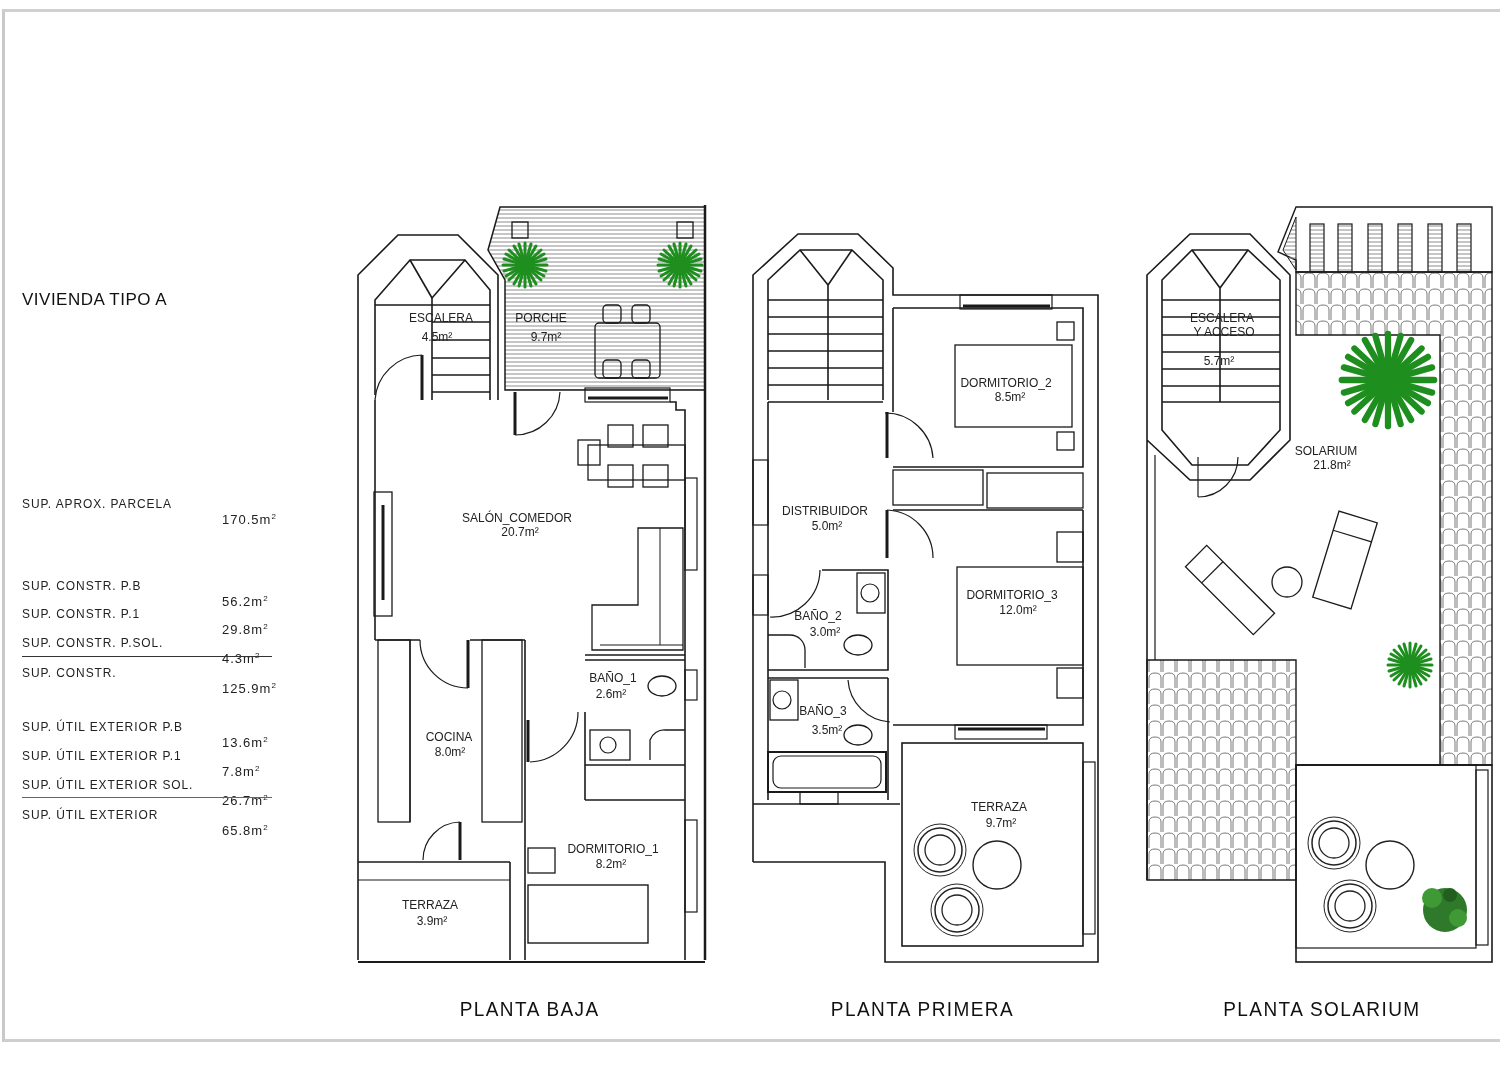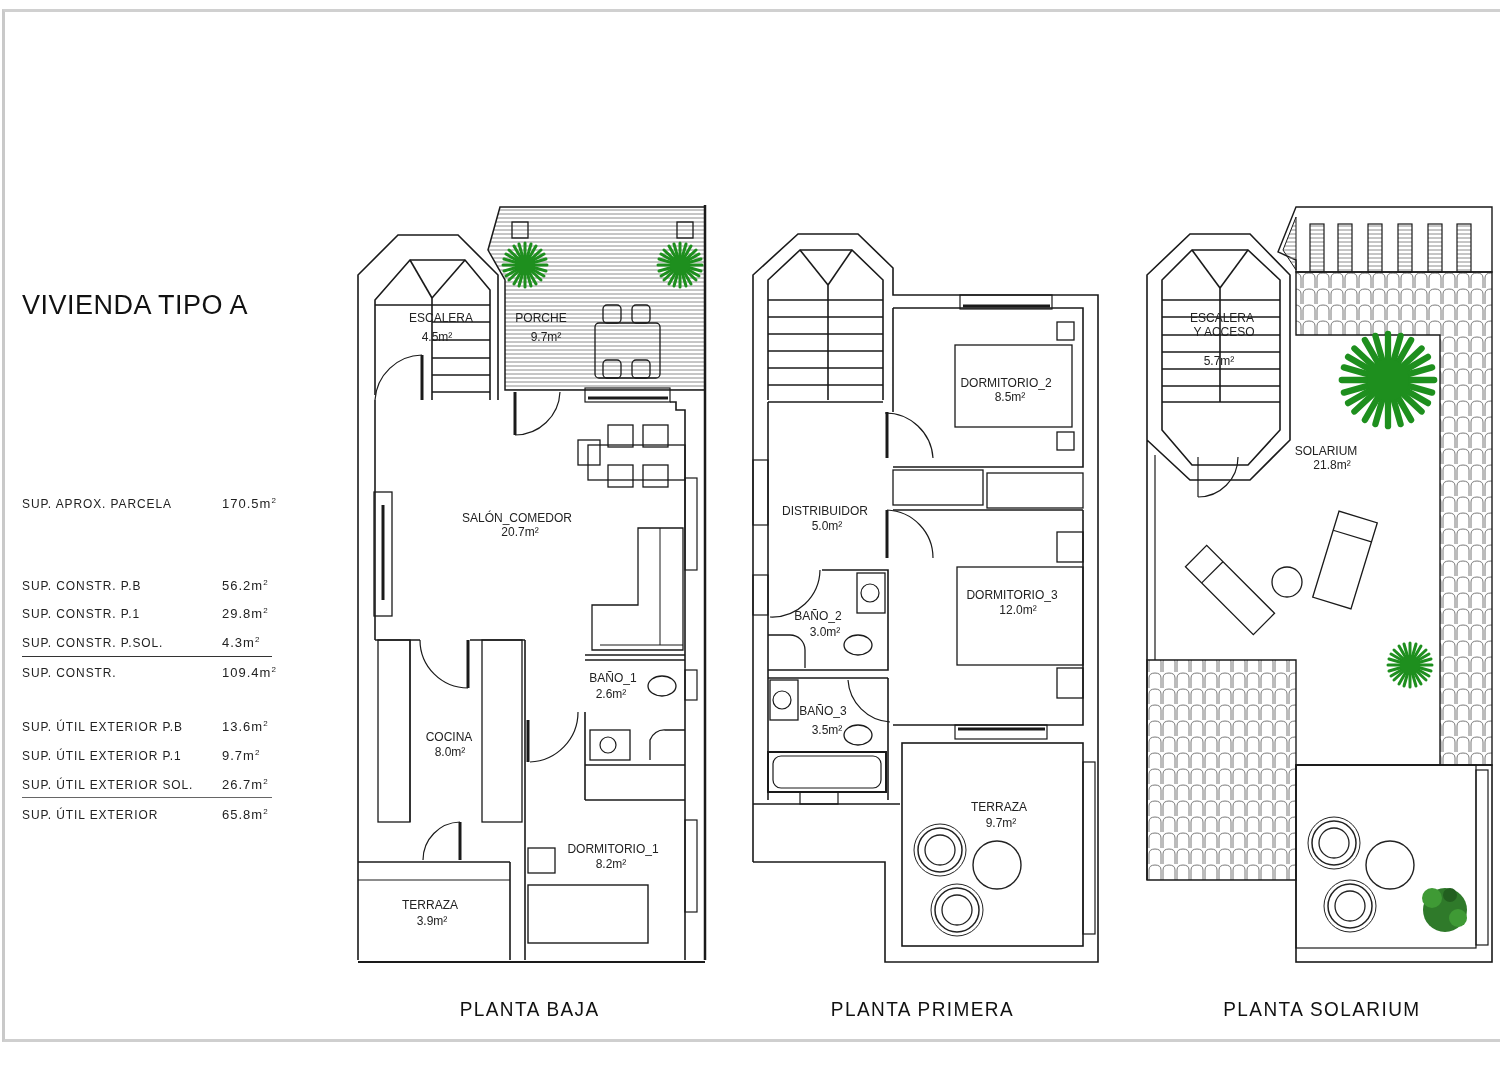--- a/index.html
+++ b/index.html
@@ -1,22 +1,22 @@
 <!DOCTYPE html>
 <html><head>
 <meta charset="utf-8">
 <style>
   html, body { margin:0; padding:0; background:#ffffff; }
   body { width:1500px; height:1066px; position:relative; overflow:hidden; font-family:"Liberation Sans", sans-serif; color:#1a1a1a; }
   .frame { position:absolute; left:2px; top:9px; width:1500px; height:1033px; border-left:3px solid #c9c9c9; border-top:3px solid #d0d0d0; border-bottom:3px solid #cfcfcf; box-sizing:border-box; }
-  .title { position:absolute; left:22px; top:290px; font-size:27px; letter-spacing:0.5px; color:#111; font-family:"Liberation Sans", sans-serif; }
+  .title { position:absolute; left:22px; top:290px; font-size:17px; letter-spacing:0.5px; color:#111; font-family:"Liberation Sans", sans-serif; }
   .summary { position:absolute; left:22px; top:0; width:270px; font-family:"Liberation Sans", sans-serif; font-size:13px; letter-spacing:1px; color:#222; }
   .row { position:absolute; left:0; width:270px; height:18px; }
   .row .lbl { position:absolute; left:0; top:0; transform:scaleX(0.92); transform-origin:left; }
-  .row .val { position:absolute; left:200px; top:0;text-align:center; }
+  .row .val { position:absolute; left:200px; top:16px;text-align:center; }
   .row .val sup { font-size:8px; }
   .rule { position:absolute; left:0; width:250px; border-top:1.5px solid #333; }
   .plan-label { position:absolute; top:998px; font-size:20px; letter-spacing:1.5px; color:#111; transform:scaleX(0.95); }
   svg { position:absolute; left:0; top:0; }
   .rtext { font-family:"Liberation Sans", sans-serif; font-size:12px; fill:#222; }
 </style>
 </head>
 <body>
 
 <div class="frame"></div>
@@ -36,29 +36,29 @@
     <span class="lbl">SUP. CONSTR. P.1</span>
     <span class="val"><span>29.8m</span><sup>2</sup></span>
   </div>
   <div class="row" style="top:635px">
     <span class="lbl">SUP. CONSTR. P.SOL.</span>
     <span class="val"><span>4.3m</span><sup>2</sup></span>
   </div>
   <div class="rule" style="top:656px"></div>
   <div class="row" style="top:665px">
     <span class="lbl">SUP. CONSTR.</span>
-    <span class="val"><span>109.4m</span><sup>2</sup></span>
+    <span class="val"><span>125.9m</span><sup>2</sup></span>
   </div>
   <div class="row" style="top:719px">
     <span class="lbl">SUP. ÚTIL EXTERIOR P.B</span>
     <span class="val"><span>13.6m</span><sup>2</sup></span>
   </div>
   <div class="row" style="top:748px">
     <span class="lbl">SUP. ÚTIL EXTERIOR P.1</span>
-    <span class="val"><span>9.7m</span><sup>2</sup></span>
+    <span class="val"><span>7.8m</span><sup>2</sup></span>
   </div>
   <div class="row" style="top:777px">
     <span class="lbl">SUP. ÚTIL EXTERIOR SOL.</span>
     <span class="val"><span>26.7m</span><sup>2</sup></span>
   </div>
   <div class="rule" style="top:797px; border-top-color:#666;"></div>
   <div class="row" style="top:807px">
     <span class="lbl">SUP. ÚTIL EXTERIOR</span>
     <span class="val"><span>65.8m</span><sup>2</sup></span>
   </div>

